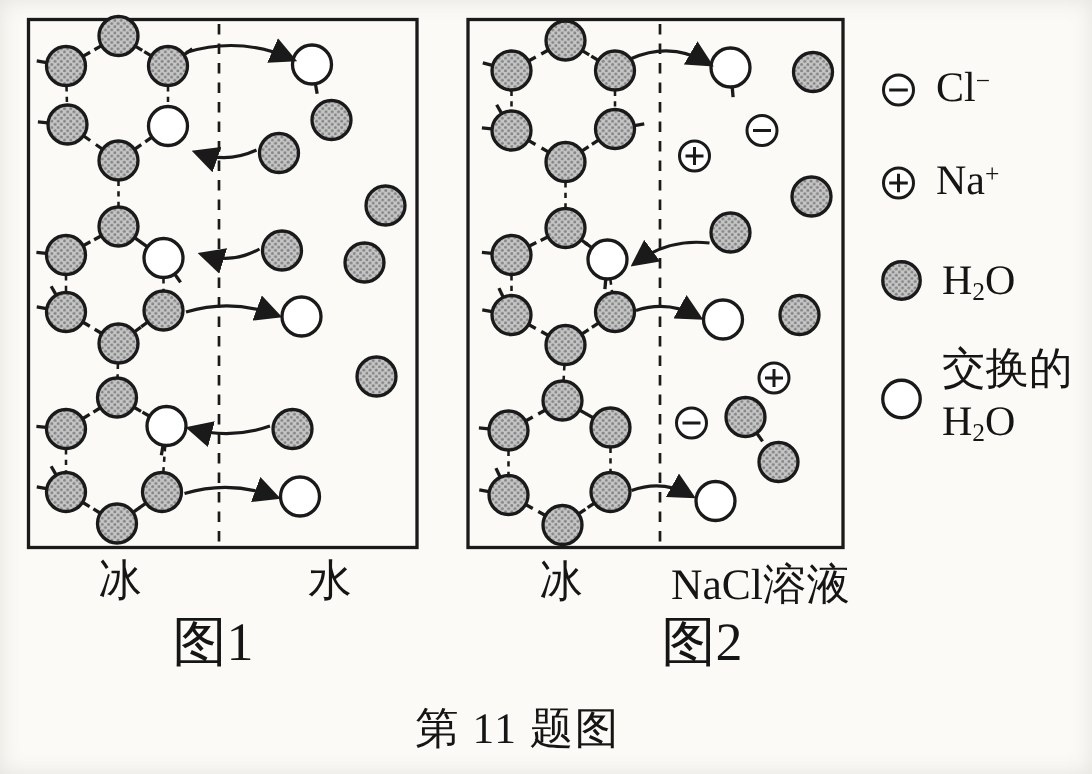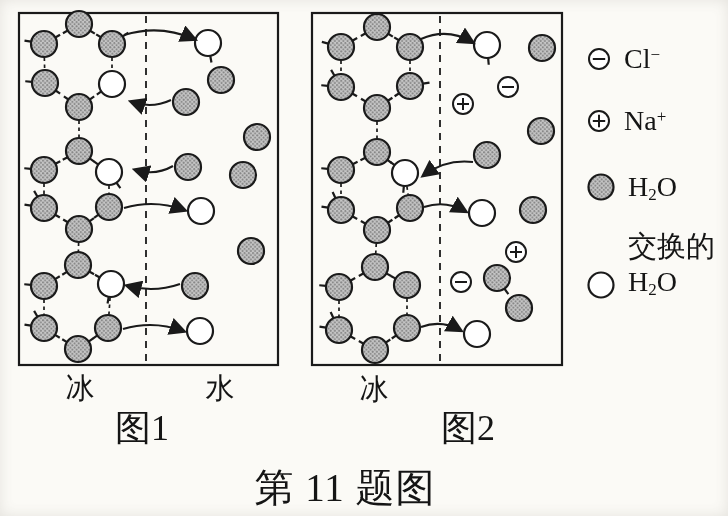--- a/index.html
+++ b/index.html
@@ -14,26 +14,26 @@
   }
   #figure-svg{position:absolute;left:0;top:0;}
   .lbl{
     position:absolute;
     transform:translate(-50%,-50%);
     font-size:29px;
     white-space:nowrap;
     line-height:1;
   }
   .panel-title{font-size:36px;}
-  .caption{font-size:39px;letter-spacing:1px;}
+  .caption{font-size:29px;letter-spacing:1px;}
   .legend-row{
     position:absolute;left:586px;
-    display:flex;align-items:center;gap:12px;
+    display:flex;align-items:flex-end;gap:12px;
   }
-  .legend-row.two-line{align-items:flex-end;}
+  .legend-row.two-line{align-items:center;}
   .legend-text{font-size:28px;line-height:1;}
   .legend-text sup{font-size:17px;line-height:0;vertical-align:8px;}
   .legend-text sub{font-size:17px;line-height:0;vertical-align:-4px;}
   .legend-cjk{font-size:29px;line-height:36px;}
   .legend-cjk .second{display:block;}
   .ion-icon,.mol-icon{display:block;flex:0 0 auto;}
 </style>
 </head>
 <body>
 
@@ -232,20 +232,21 @@
         <path d="M424 207 Q445.3738996785688 200.04252829466947 465 211" fill="none" stroke="#1a1a1a" stroke-width="2.1" marker-end="url(#ah)"></path>
         <path d="M421 327 Q441.19026848996265 319.52650963048575 460 330" fill="none" stroke="#1a1a1a" stroke-width="2.1" marker-end="url(#ah)"></path>
       </g>
     </svg>
 
   <div class="lbl" style="left:80px;top:388px">冰</div>
   <div class="lbl" style="left:220px;top:388px">水</div>
   <div class="lbl panel-title" style="left:142px;top:428px">图1</div>
 
   <div class="lbl" style="left:374px;top:389px">冰</div>
+  <div class="lbl" style="left:507px;top:391px">NaCl溶液</div>
   <div class="lbl panel-title" style="left:468px;top:428px">图2</div>
 
   <div class="lbl caption" style="left:345px;top:487px">第 11 题图</div>
 
   <div>
 
     <div class="legend-row" style="top:45px">
       <svg class="ion-icon" width="26" height="26" viewBox="0 0 26 26">
         <circle cx="13" cy="13" r="10" fill="#fff" stroke="#1a1a1a" stroke-width="2"></circle>
         <line x1="6.8" y1="13" x2="19.2" y2="13" stroke="#1a1a1a" stroke-width="2"></line>

